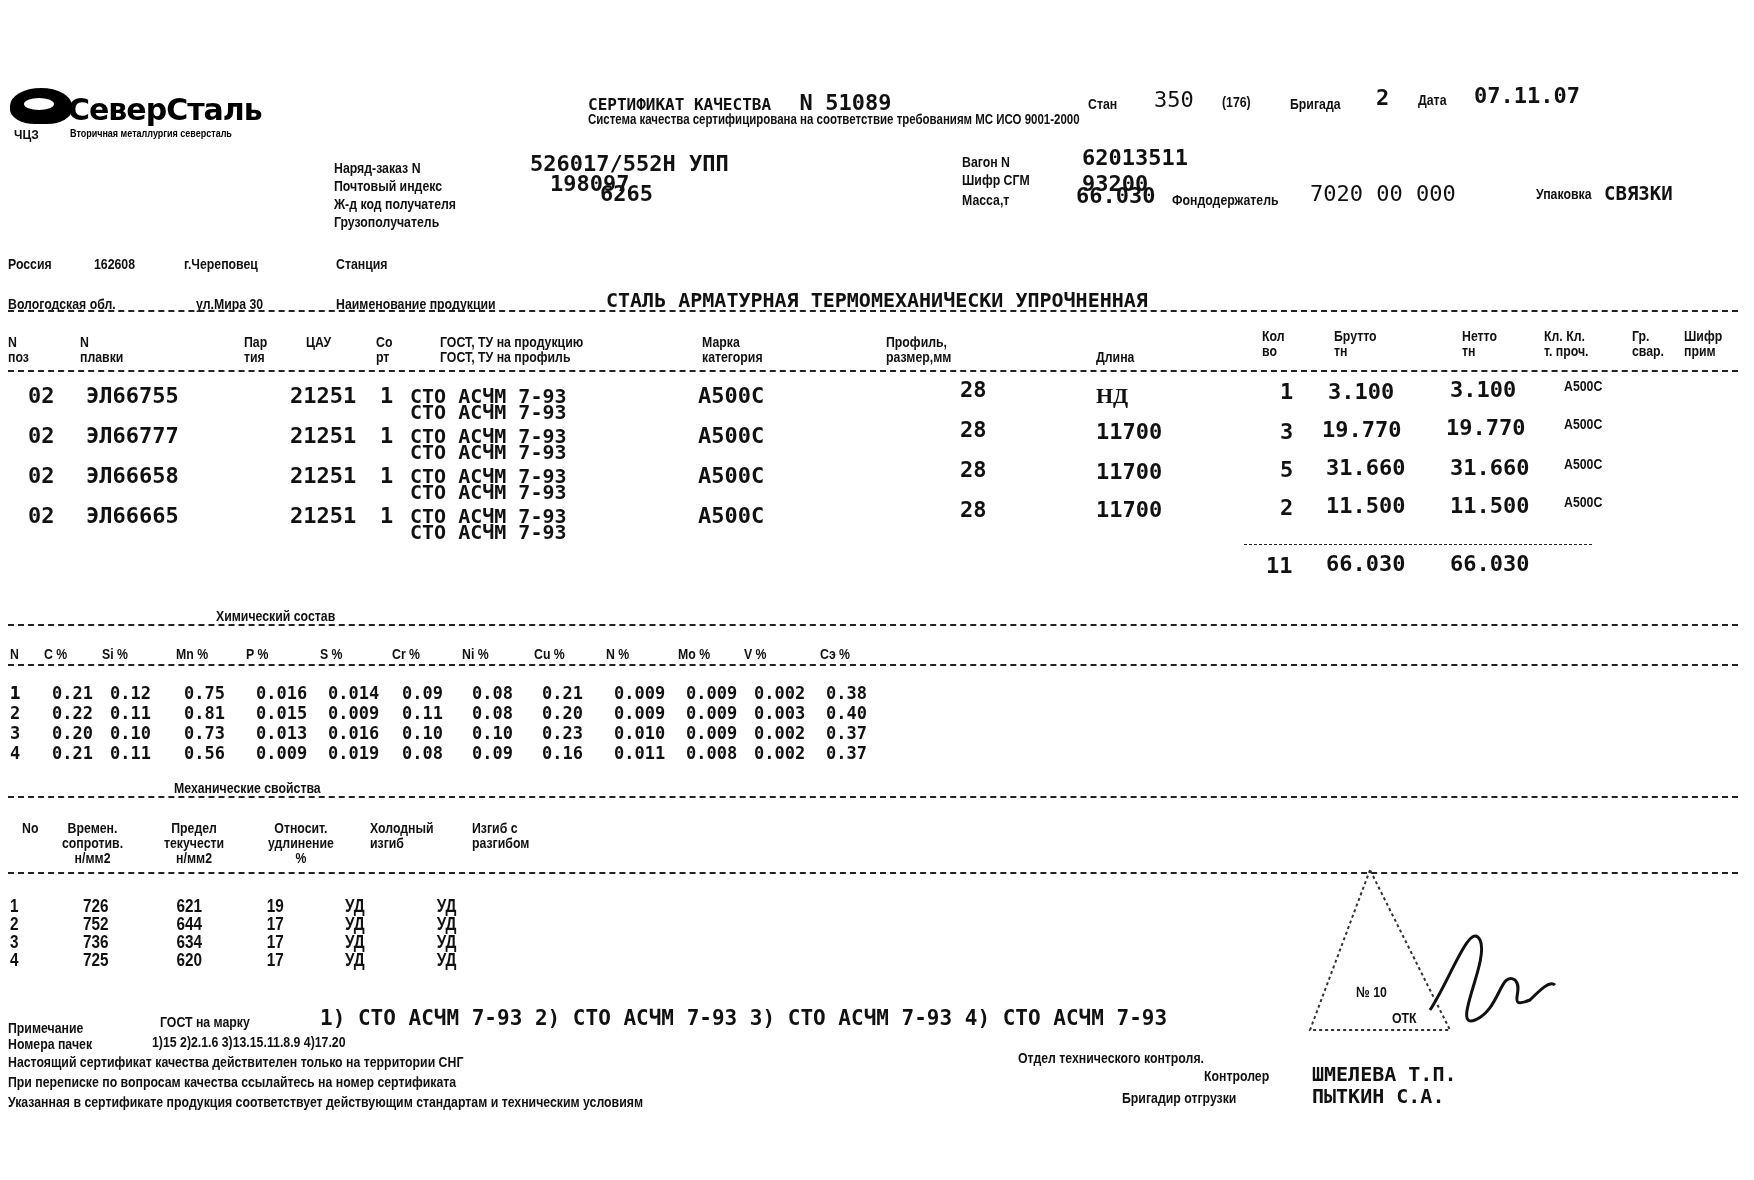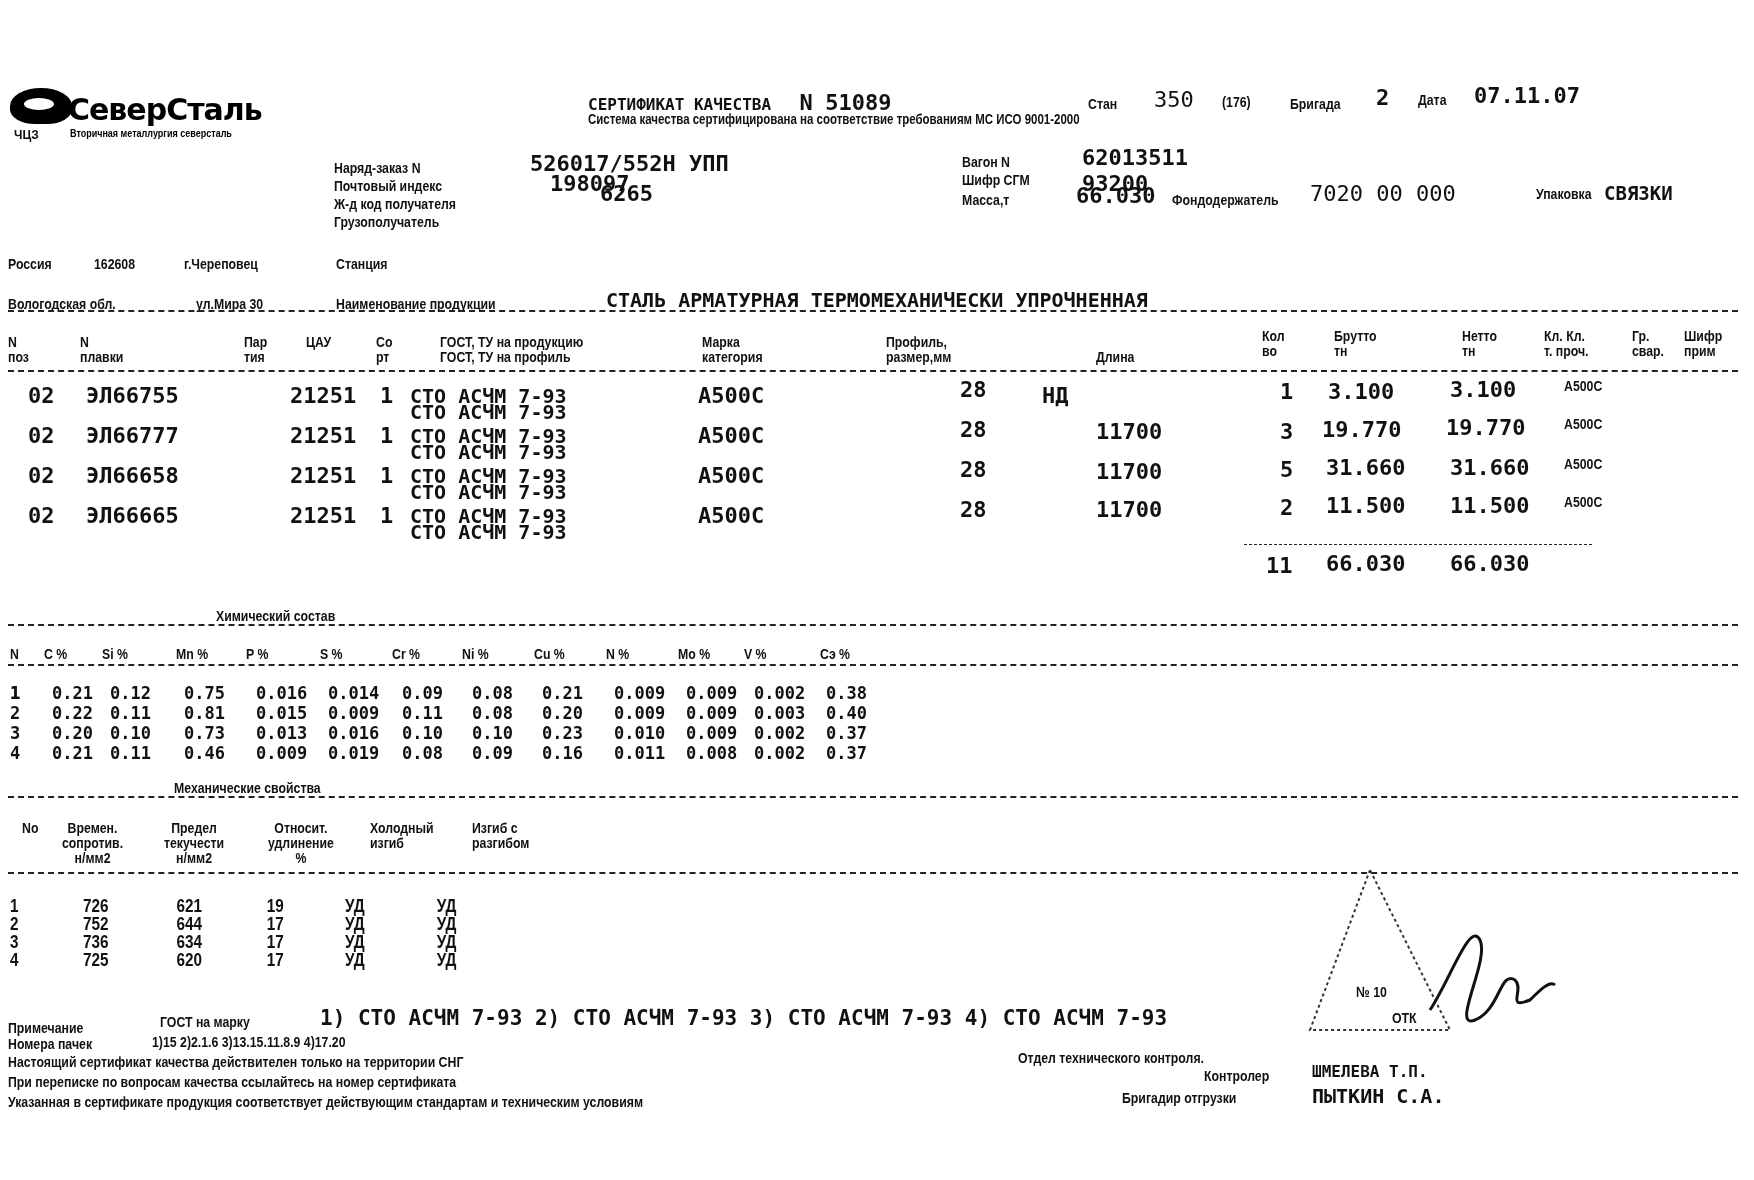--- a/index.html
+++ b/index.html
@@ -96,21 +96,21 @@
 
   <div class="row-cells" style="position:absolute;left:0;top:386px;">
     <div class="val" style="left:28px;top:0;">02</div>
     <div class="val" style="left:86px;top:0;">ЭЛ66755</div>
     <div class="val" style="left:290px;top:0;">21251</div>
     <div class="val" style="left:380px;top:0;">1</div>
     <div class="val" style="left:410px;top:0;font-size:20px;">СТО АСЧМ 7-93</div>
     <div class="val" style="left:410px;top:16px;font-size:20px;">СТО АСЧМ 7-93</div>
     <div class="val" style="left:698px;top:0;">А500С</div>
     <div class="val" style="left:960px;top:-6px;">28</div>
-    <div class="val" style="left:1042px;top:0;">НД</div>
+    <div class="val" style="left:1096px;top:0;font-family:Liberation Serif, serif;">НД</div>
     <div class="val" style="left:1280px;top:-4px;">1</div>
     <div class="val" style="left:1328px;top:-4px;">3.100</div>
     <div class="val" style="left:1450px;top:-6px;">3.100</div>
     <div class="lbl" style="left:1564px;top:-8px;">А500С</div>
   </div>
   <div class="row-cells" style="position:absolute;left:0;top:426px;">
     <div class="val" style="left:28px;top:0;">02</div>
     <div class="val" style="left:86px;top:0;">ЭЛ66777</div>
     <div class="val" style="left:290px;top:0;">21251</div>
     <div class="val" style="left:380px;top:0;">1</div>
@@ -229,21 +229,21 @@
       <span style="position:absolute;left:532px">0.23</span>
       <span style="position:absolute;left:604px">0.010</span>
       <span style="position:absolute;left:676px">0.009</span>
       <span style="position:absolute;left:744px">0.002</span>
       <span style="position:absolute;left:816px">0.37</span>
     </div>
     <div class="abs chem" style="left:10px;top:744px;width:900px;">
       <span style="position:absolute;left:0">4</span>
       <span style="position:absolute;left:42px">0.21</span>
       <span style="position:absolute;left:100px">0.11</span>
-      <span style="position:absolute;left:174px">0.46</span>
+      <span style="position:absolute;left:174px">0.56</span>
       <span style="position:absolute;left:246px">0.009</span>
       <span style="position:absolute;left:318px">0.019</span>
       <span style="position:absolute;left:392px">0.08</span>
       <span style="position:absolute;left:462px">0.09</span>
       <span style="position:absolute;left:532px">0.16</span>
       <span style="position:absolute;left:604px">0.011</span>
       <span style="position:absolute;left:676px">0.008</span>
       <span style="position:absolute;left:744px">0.002</span>
       <span style="position:absolute;left:816px">0.37</span>
     </div>
@@ -313,16 +313,16 @@
   <div class="abs lbl" style="left:8px;top:1036px;">Номера пачек</div>
   <div class="abs lbl" style="left:152px;top:1034px;">1)15 2)2.1.6 3)13.15.11.8.9 4)17.20</div>
   <div class="abs lbl" style="left:8px;top:1054px;">Настоящий сертификат качества действителен только на территории СНГ</div>
   <div class="abs lbl" style="left:8px;top:1074px;">При переписке по вопросам качества ссылайтесь на номер сертификата</div>
   <div class="abs lbl" style="left:8px;top:1094px;">Указанная в сертификате продукция соответствует действующим стандартам и техническим условиям</div>
 </div>
 
 <div>
   <div class="abs lbl" style="left:1018px;top:1050px;">Отдел технического контроля.</div>
   <div class="abs lbl" style="left:1204px;top:1068px;">Контролер</div>
-  <div class="abs mono" style="left:1312px;top:1062px;font-size:16px;">ШМЕЛЕВА Т.П.</div>
+  <div class="abs mono" style="left:1312px;top:1062px;font-size:20px;">ШМЕЛЕВА Т.П.</div>
   <div class="abs lbl" style="left:1122px;top:1090px;">Бригадир отгрузки</div>
   <div class="abs mono" style="left:1312px;top:1084px;font-size:20px;">ПЫТКИН С.А.</div>
 </div>
 
 </body></html>

